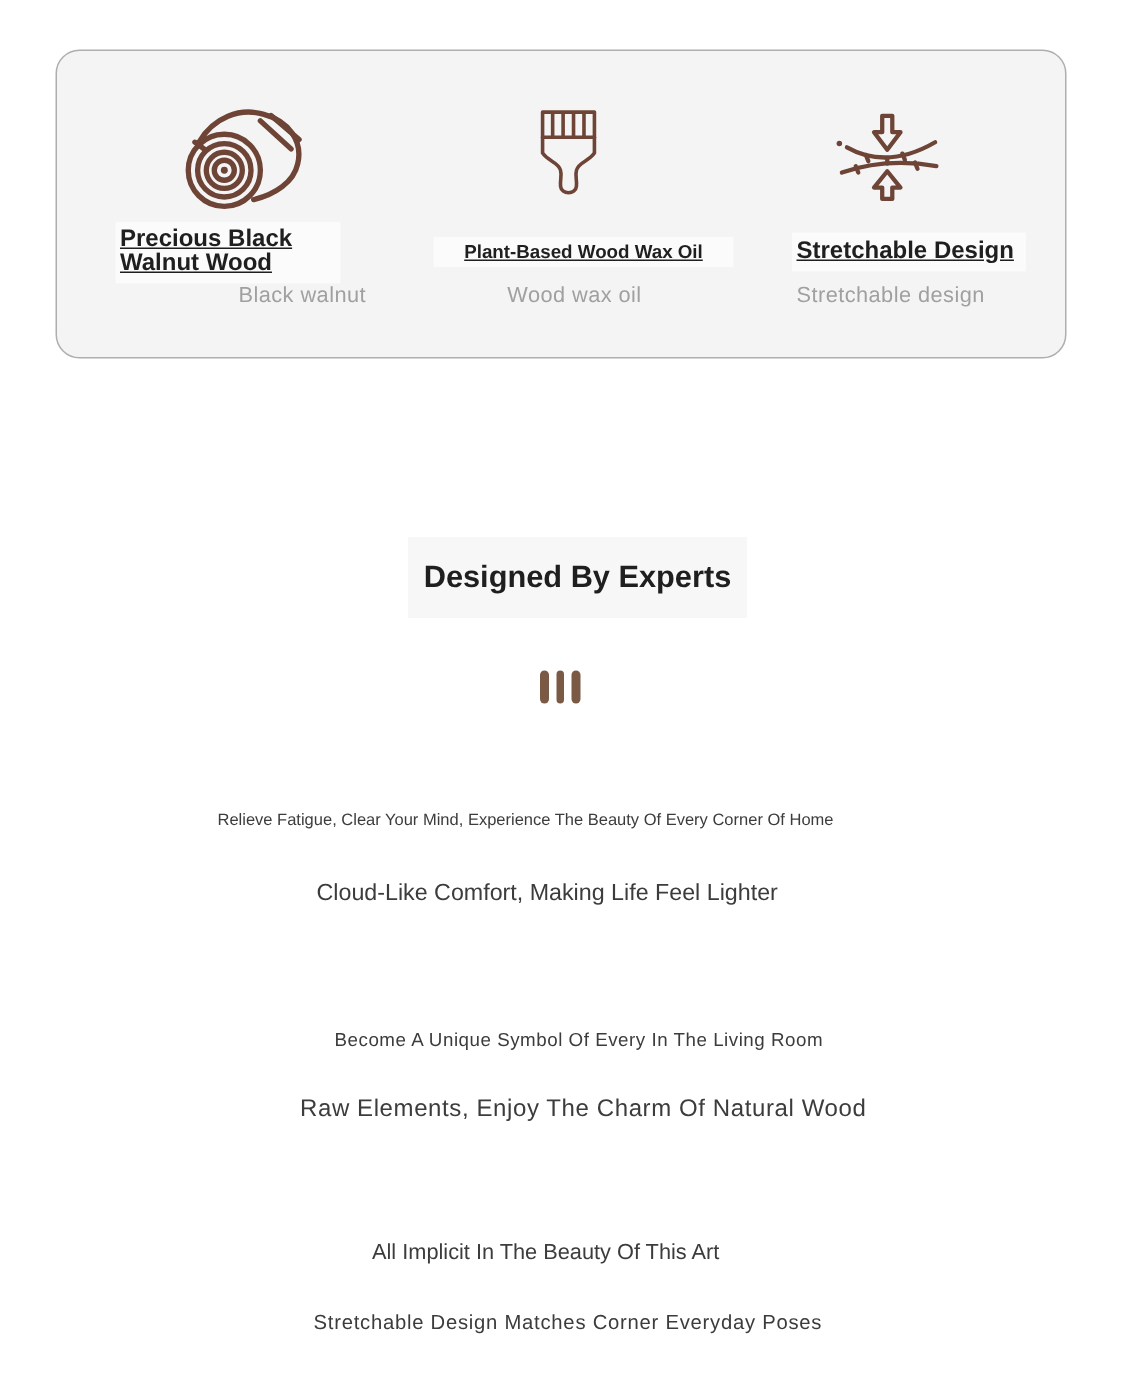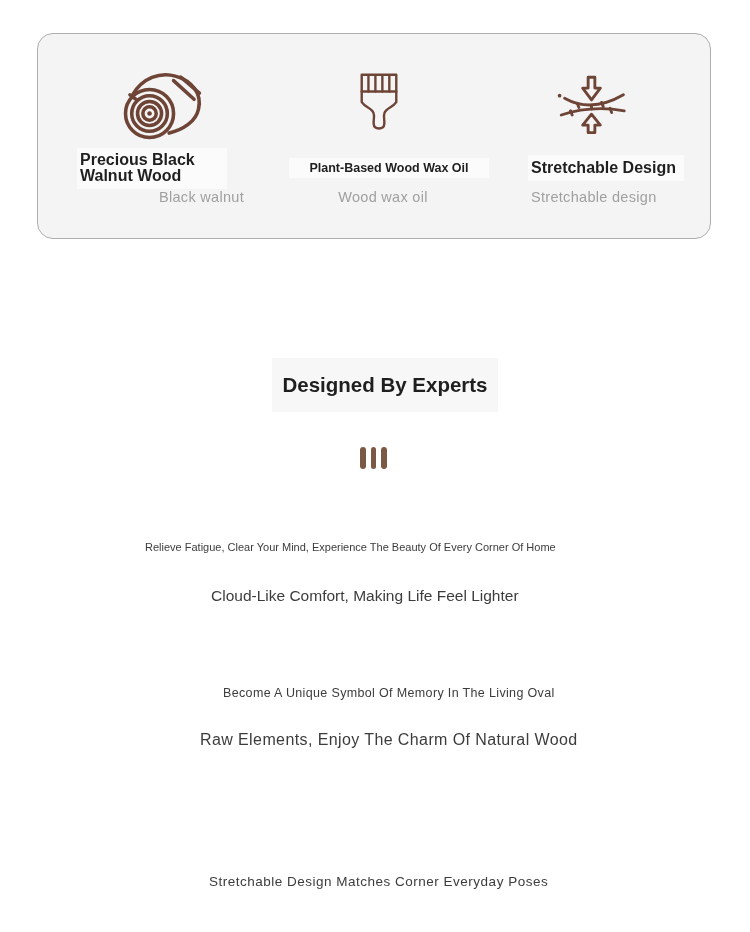--- a/index.html
+++ b/index.html
@@ -21,21 +21,21 @@
   
   .card{position:absolute;left:37px;top:33px;width:674px;height:206px;
         background:var(--card-bg,#f4f4f4);border:1px solid var(--card-border,#aeaeae);
         border-radius:16px;}
 
   .icon-brown{color:var(--icon-brown,#6d4436);}
   .f1-icon{left:117px;top:69px;width:90px;height:73px;}
   .f2-icon{left:355px;top:71px;width:48px;height:66px;}
   .f3-icon{left:553px;top:73px;width:77px;height:63px;}
 
-  .feat-title{font-weight:700;color:var(--title-color,#1f1f1f);}
+  .feat-title{font-weight:700;color:var(--title-color,#1f1f1f);text-decoration:underline;}
   .f1-title{left:77px;top:148px;font-size:16px;line-height:16px;white-space:pre-line;
             background:rgba(255,255,255,.6);padding:4px 32px 5px 3px;}
   .f2-title{left:289px;top:158px;width:200px;text-align:center;font-size:12.5px;
             background:rgba(255,255,255,.6);padding:3px 0;}
   .f3-title{left:528px;top:155px;font-size:16px;white-space:nowrap;
             background:rgba(255,255,255,.6);padding:4px 8px 4px 3px;}
 
   .feat-sub{font-size:14.5px;color:var(--subtitle-color,#a0a0a0);letter-spacing:.3px;}
   .f1-sub{left:84px;top:189px;width:160px;text-align:right;}
   .f2-sub{left:303px;top:189px;width:160px;text-align:center;}
@@ -122,17 +122,18 @@
   <div class="abs heading">Designed By Experts</div>
 
   <div class="abs bars">
     <div class="bar"></div>
     <div class="bar"></div>
     <div class="bar"></div>
   </div>
 
   <div class="abs stmt s1">Relieve Fatigue, Clear Your Mind, Experience The Beauty Of Every Corner Of Home</div>
   <div class="abs stmt s2">Cloud-Like Comfort, Making Life Feel Lighter</div>
-  <div class="abs stmt s4">Become A Unique Symbol Of Memory In The Living Oval</div>
+  <div class="abs stmt s4">Become A Unique Symbol Of Every In The Living Room</div>
   <div class="abs stmt s5">Raw Elements, Enjoy The Charm Of Natural Wood</div>
+  <div class="abs stmt s7">All Implicit In The Beauty Of This Art</div>
   <div class="abs stmt s8">Stretchable Design Matches Corner Everyday Poses</div>
 
 </div>
 
 </body></html>

